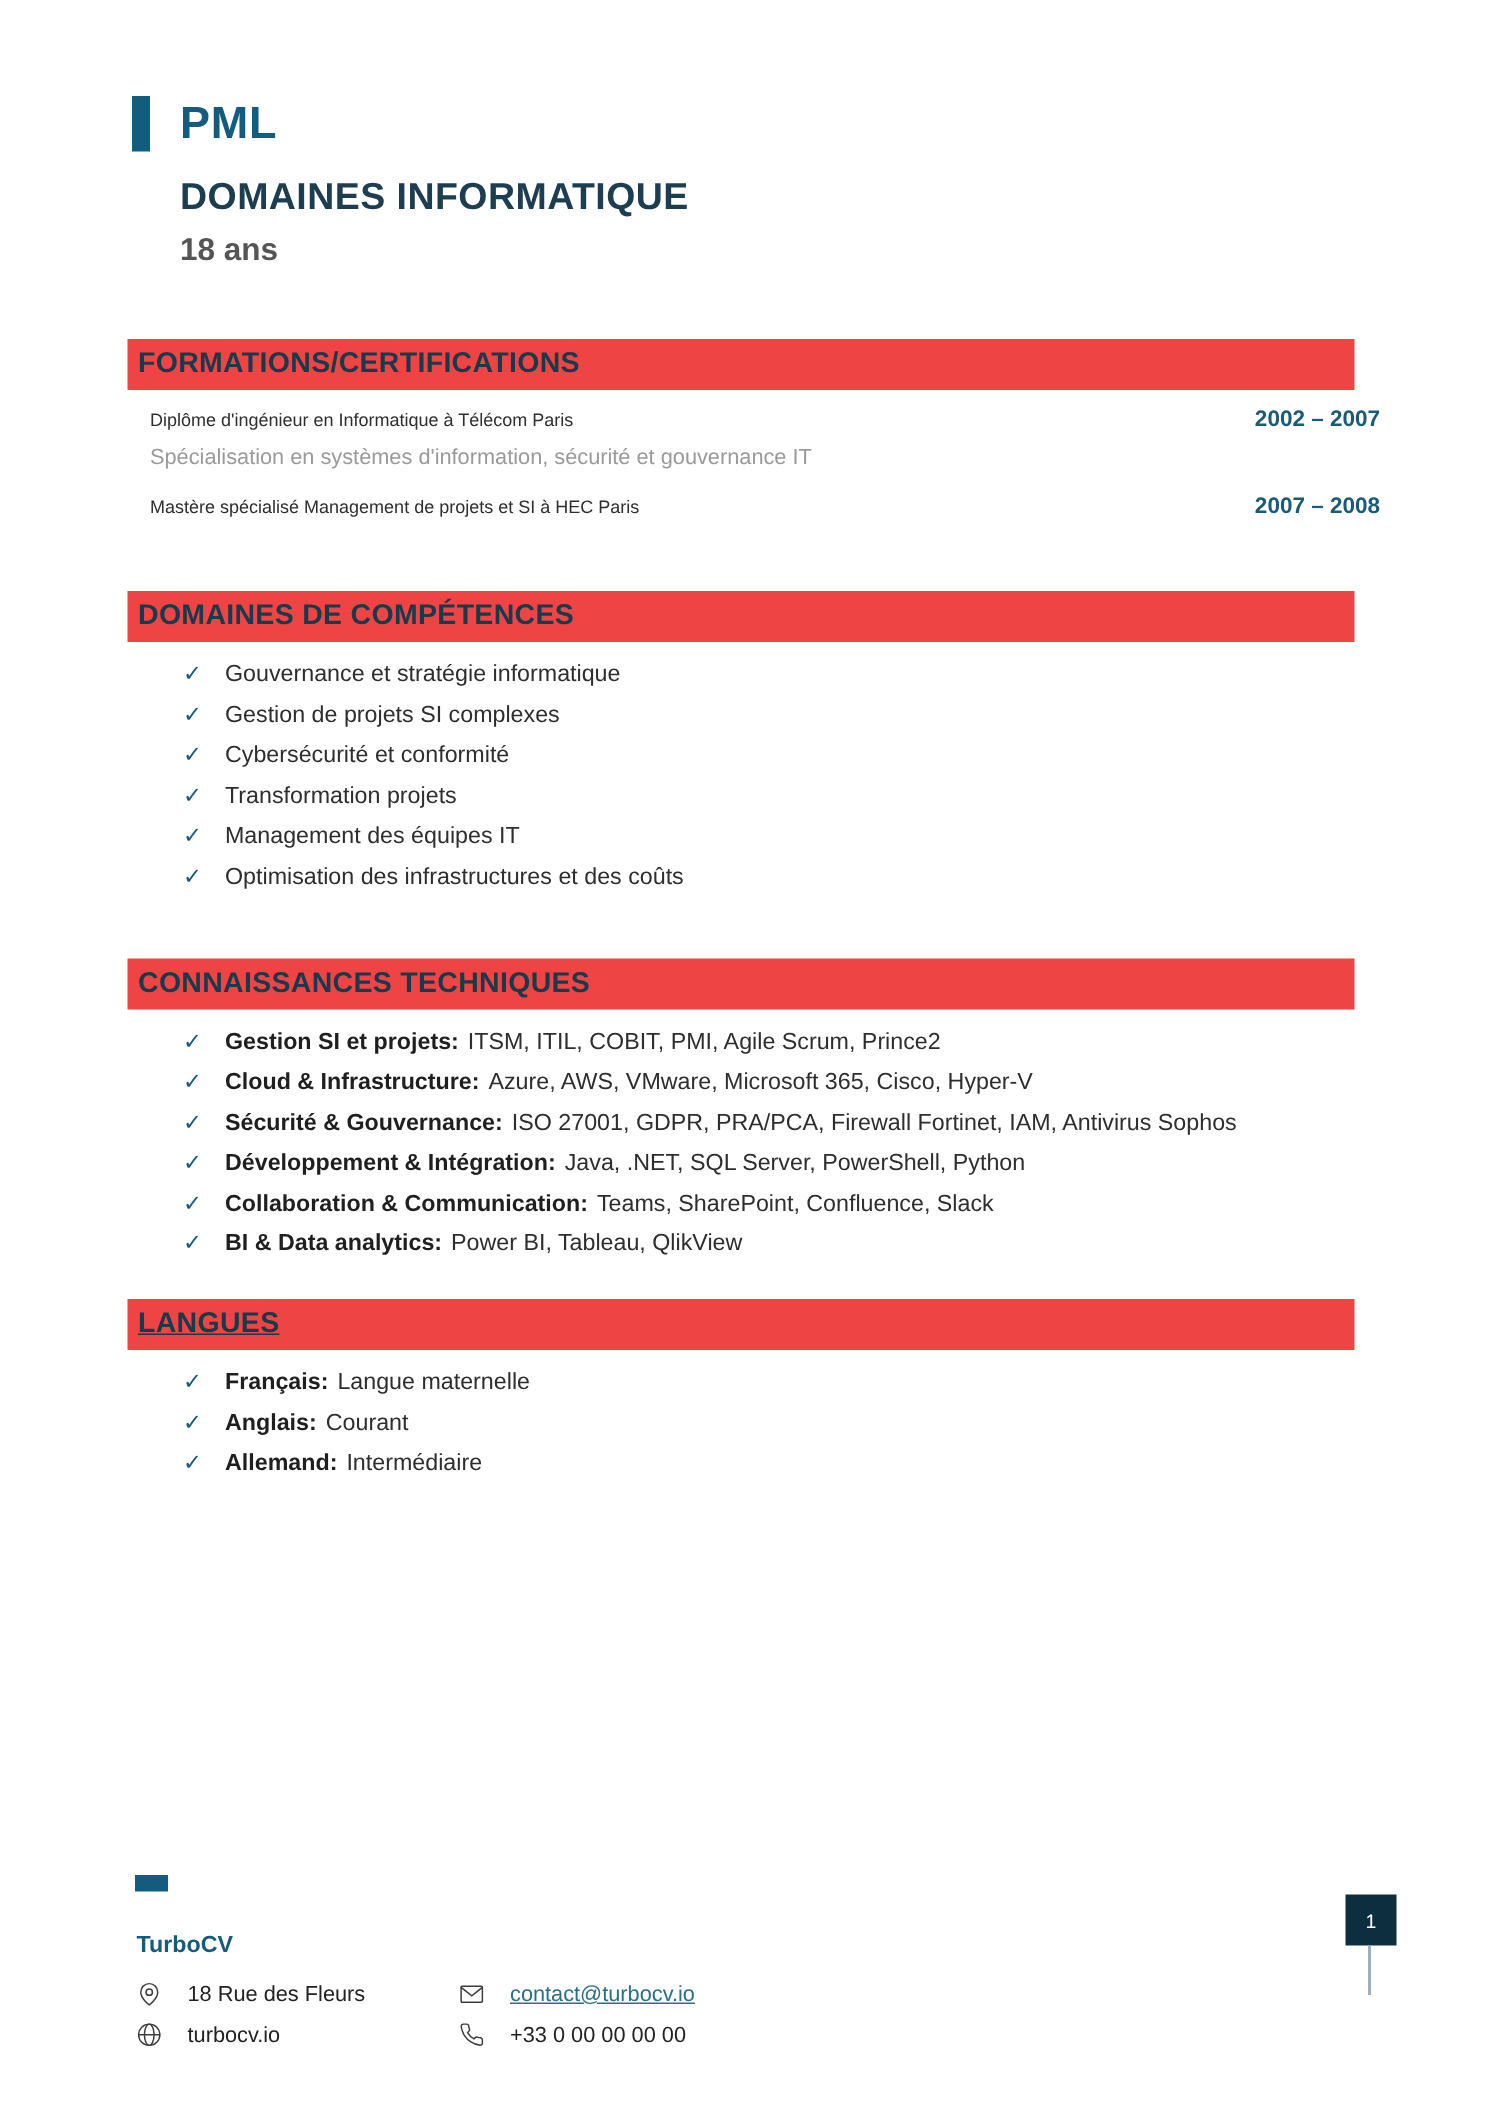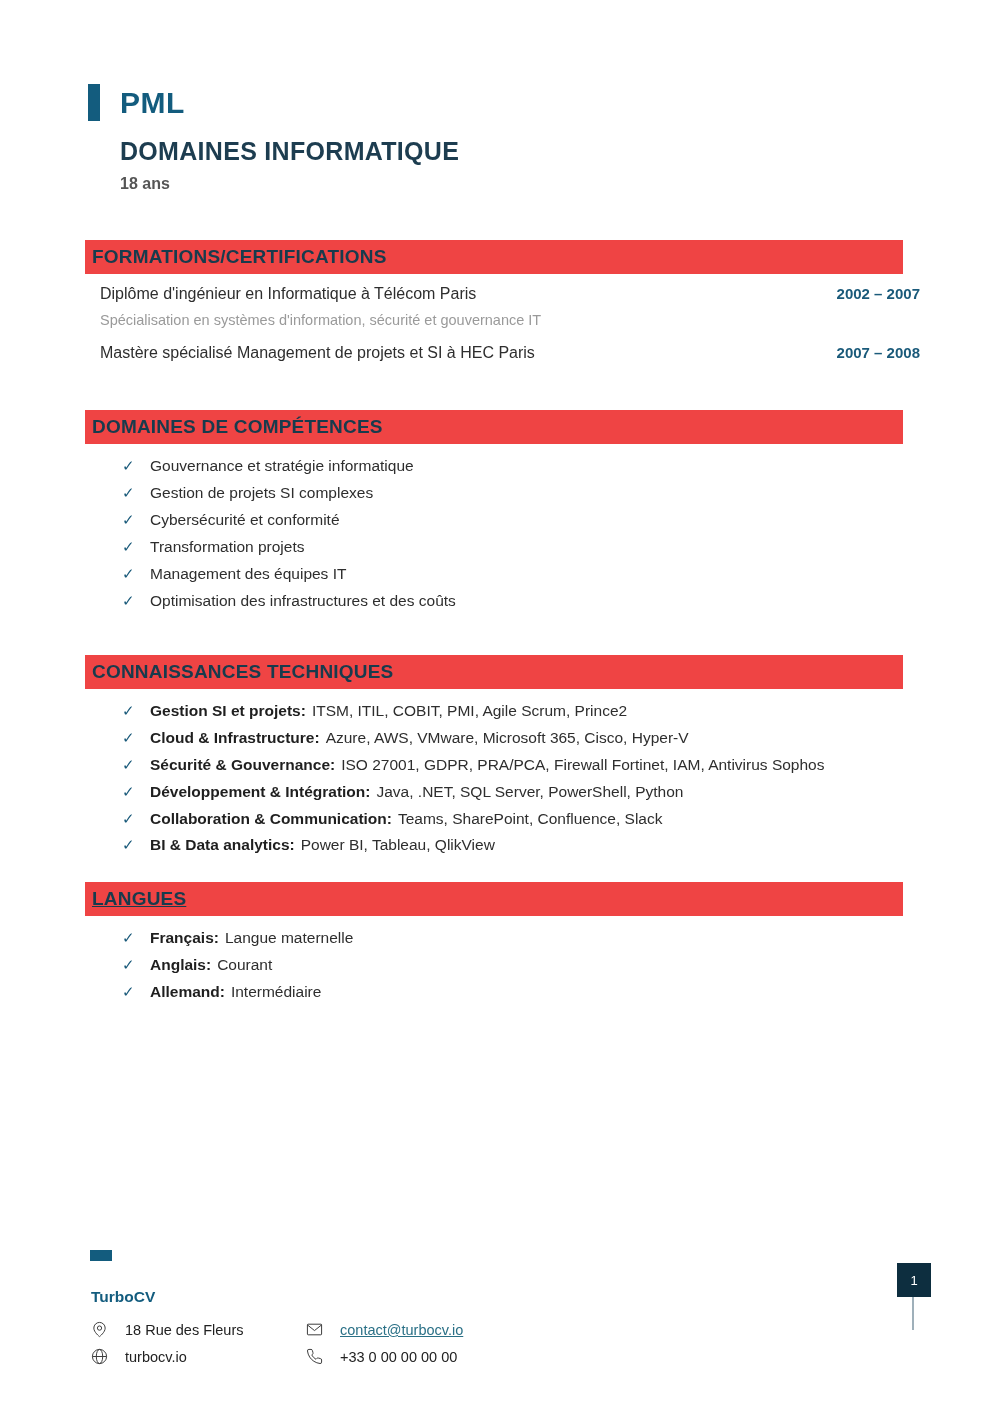--- a/index.html
+++ b/index.html
@@ -7,45 +7,45 @@
     position:relative;
     width:993px;height:1404px;
     background:#ffffff;
     font-family:"Liberation Sans", sans-serif;
     color:#2e2e2e;
     overflow:hidden;
   }
   .content{position:absolute;left:85px;top:0;width:835px;}
 
   
-  .hero{padding-top:84px;}
+  .hero{padding-top:64px;}
   .hero-name-row{display:flex;align-items:center;}
   .accent-bar{width:12px;height:37px;background:#135c7e;margin-left:3px;}
   .hero-name{font-size:30px;font-weight:bold;color:#135c7e;margin-left:20px;letter-spacing:.5px;}
   .hero-title{margin-left:35px;margin-top:16px;font-size:25px;font-weight:bold;color:#1d3d50;letter-spacing:.3px;}
-  .hero-exp{margin-left:35px;margin-top:9px;font-size:16px;font-weight:bold;color:#555;}
+  .hero-exp{margin-left:35px;margin-top:9px;font-size:21px;font-weight:bold;color:#555;}
 
   
   .section-band{
     background:#ef4444;
     width:818px;
     padding:6px 0 6px 7px;
     box-sizing:border-box;
     font-size:19px;font-weight:bold;color:#173b4d;letter-spacing:.2px;
   }
   .band-formations{margin-top:47px;}
   .band-domaines{margin-top:48px;}
   .band-connaissances{margin-top:44px;}
   .band-langues{margin-top:27px;text-decoration:underline;}
 
   
   .entries{padding:11px 0 0 15px;}
   .entry{margin-bottom:13px;}
   .entry-head{display:flex;justify-content:space-between;align-items:baseline;}
-  .entry-title{font-size:16px;color:#2e2e2e;}
+  .entry-title{font-size:12px;color:#2e2e2e;}
   .entry-dates{font-size:15px;font-weight:bold;color:#1a5a7a;white-space:nowrap;}
   .entry-desc{margin-top:6px;font-size:14.5px;color:#9a9a9a;max-width:690px;line-height:1.55;}
 
   
   .check-list{list-style:none;margin:13px 0 0 0;padding:0 0 0 37px;}
   .check-list li{display:flex;align-items:baseline;margin-bottom:8px;font-size:15.5px;line-height:1.22;}
   .check{color:#1a5a7a;width:28px;flex:0 0 28px;font-size:15px;}
   .kv-label{font-weight:bold;color:#1f1f1f;margin-right:6px;white-space:nowrap;}
   .kv-value{color:#2e2e2e;}
 

